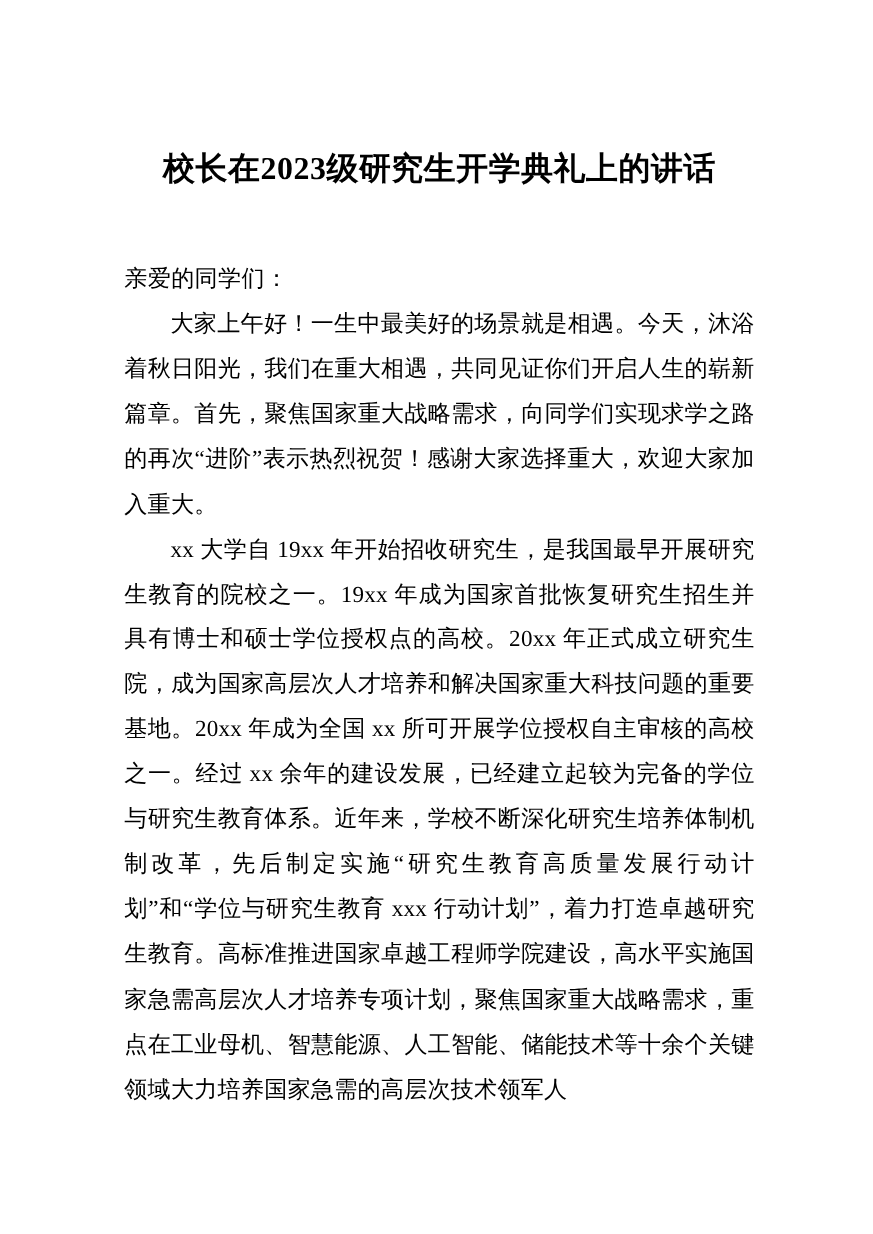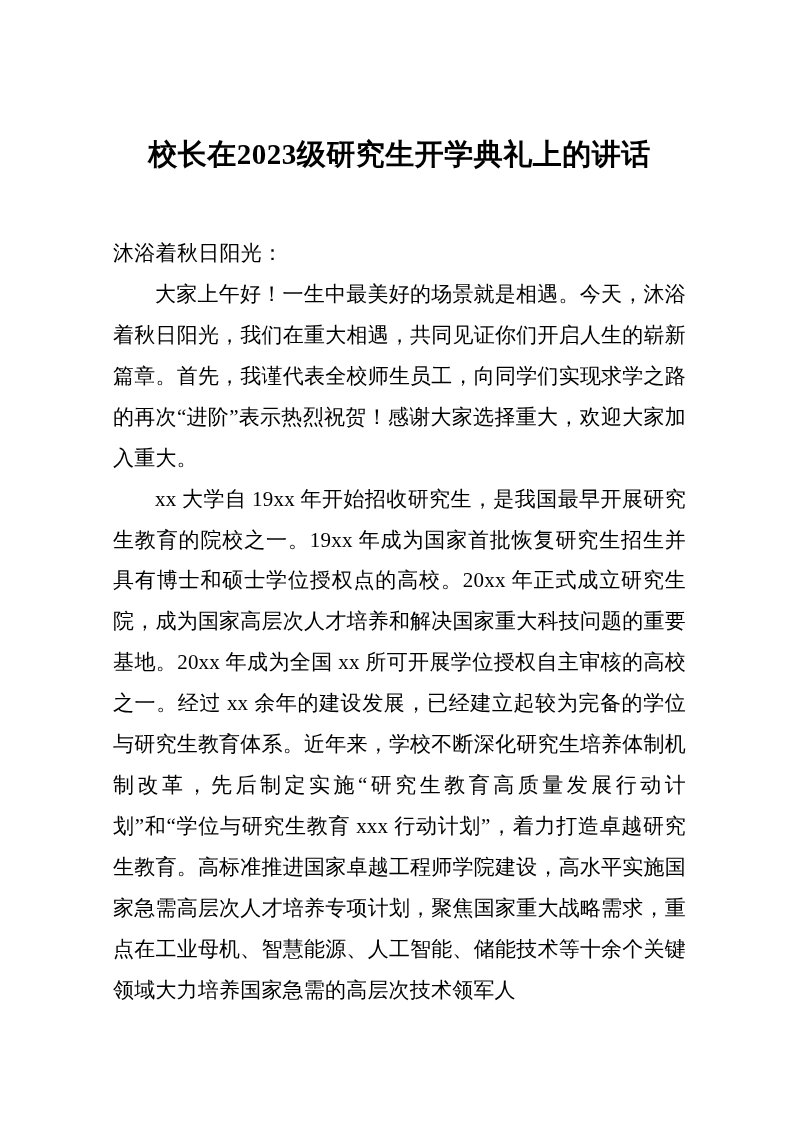--- a/index.html
+++ b/index.html
@@ -59,19 +59,19 @@
 <body>
 
 <div class="page">
 
   <h1 class="doc-title">
     <span class="line">校长在2023级研究生开学典礼上的讲话</span>
   </h1>
 
   <div class="title-spacer"></div>
 
-  <p class="salutation">沐浴着秋日阳光：</p>
+  <p class="salutation">亲爱的同学们：</p>
 
-  <p class="body-para">大家上午好！一生中最美好的场景就是相遇。今天，沐浴着秋日阳光，我们在重大相遇，共同见证你们开启人生的崭新篇章。首先，我谨代表全校师生员工，向同学们实现求学之路的再次“进阶”表示热烈祝贺！感谢大家选择重大，欢迎大家加入重大。</p>
+  <p class="body-para">大家上午好！一生中最美好的场景就是相遇。今天，沐浴着秋日阳光，我们在重大相遇，共同见证你们开启人生的崭新篇章。首先，聚焦国家重大战略需求，向同学们实现求学之路的再次“进阶”表示热烈祝贺！感谢大家选择重大，欢迎大家加入重大。</p>
 
   <p class="body-para">xx 大学自 19xx 年开始招收研究生，是我国最早开展研究生教育的院校之一。19xx 年成为国家首批恢复研究生招生并具有博士和硕士学位授权点的高校。20xx 年正式成立研究生院，成为国家高层次人才培养和解决国家重大科技问题的重要基地。20xx 年成为全国 xx 所可开展学位授权自主审核的高校之一。经过 xx 余年的建设发展，已经建立起较为完备的学位与研究生教育体系。近年来，学校不断深化研究生培养体制机制改革，先后制定实施“研究生教育高质量发展行动计划”和“学位与研究生教育 xxx 行动计划”，着力打造卓越研究生教育。高标准推进国家卓越工程师学院建设，高水平实施国家急需高层次人才培养专项计划，聚焦国家重大战略需求，重点在工业母机、智慧能源、人工智能、储能技术等十余个关键领域大力培养国家急需的高层次技术领军人</p>
 
 </div>
 
 </body></html>

